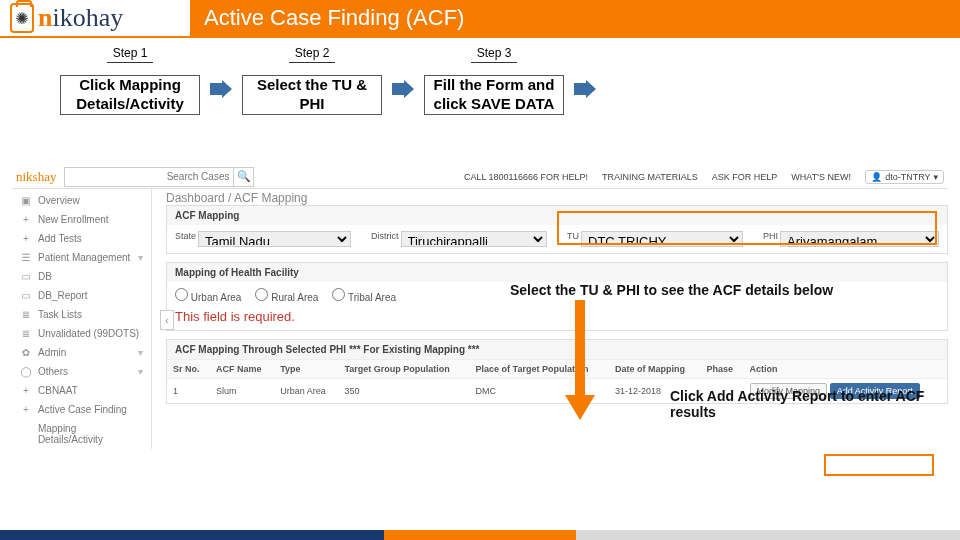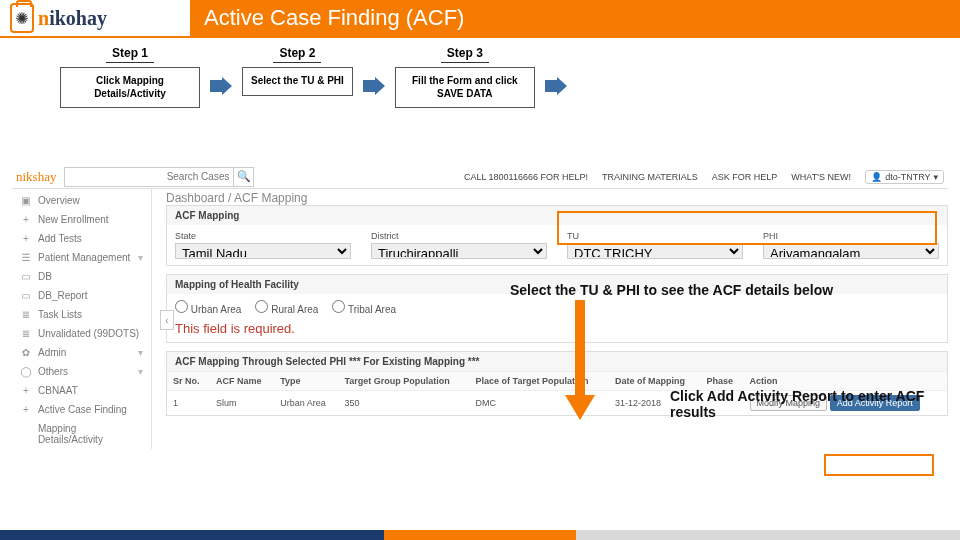--- a/index.html
+++ b/index.html
@@ -2,28 +2,28 @@
 <html><head>
 <meta charset="utf-8">
 <style>
   * { box-sizing: border-box; margin: 0; padding: 0; }
   body { width: 960px; height: 540px; background: #fff; font-family: Arial, sans-serif; font-size: 11px; overflow: hidden; position: relative; }
 
   .top-bar { display: flex; align-items: stretch; height: 38px; border-bottom: 2px solid #f57c00; }
   .logo-box { width: 190px; display:flex; align-items:center; padding-left:10px; }
   .logo-icon { width:24px; height:30px; border:2px solid #f57c00; border-radius:4px; display:flex; align-items:center; justify-content:center; font-size:16px; color:#333; margin-right:4px; position:relative;}
   .logo-icon::before{content:"";position:absolute;top:-5px;left:4px;width:12px;height:5px;border:2px solid #f57c00;border-bottom:none;border-radius:3px 3px 0 0;}
-  .logo-text { font-family: Georgia, serif; font-size:20px; color:#2a3a5a;font-weight:bold; }
+  .logo-text { font-family: Georgia, serif; font-size:26px; color:#2a3a5a; }
   .logo-text b{color:#f57c00;}
   .title-bar { flex:1; background:#f57c00; color:#fff; font-size:22px; display:flex; align-items:center; padding-left:14px; }
 
   .steps-row { display:flex; gap:10px; padding:8px 12px 6px 60px; align-items:flex-start; }
   .step-group { display:flex; flex-direction:column; align-items:center; }
-  .step-label { font-weight:bold; font-size:12px; border-bottom:1px solid #333; padding:0 6px 2px; margin-bottom:4px;}
-  .step-box { border:1px solid #555; padding:7px 8px; text-align:center; font-weight:bold; font-size:10px; min-width:110px; max-width:140px; line-height:1.25;}
+  .step-label { font-weight:normal; font-size:12px; border-bottom:1px solid #333; padding:0 6px 2px; margin-bottom:12px;}
+  .step-box { border:1px solid #555; padding:0 8px; text-align:center; font-weight:bold; font-size:15px; min-width:110px; max-width:140px; line-height:1.25;}
   .step-box.red { color:#c0392b; }
   .arrow { align-self:center; margin-top:18px; }
   .arrow svg{display:block;}
 
   .app-wrap { position:absolute; top:165px; left:12px; right:12px; }
 
   .app-header { display:flex; align-items:center; height:24px; border-bottom:1px solid #ddd; gap:8px; padding:0 4px;}
   .app-logo { font-family:Georgia,serif; font-size:13px; color:#f57c00; }
   .search-box { border:1px solid #ccc; height:20px; display:flex; align-items:center; width:190px; }
   .search-box input{border:none;flex:1;font-size:10px;padding:0 4px;outline:none;text-align:right;}
@@ -36,21 +36,21 @@
   .sidebar .item{display:flex;align-items:center;gap:6px;padding:4px 8px;font-size:10px;}
   .sidebar .icon{width:12px;text-align:center;color:#999;}
   .collapse-tab{position:absolute;left:148px;top:145px;width:14px;height:20px;border:1px solid #ccc;background:#fff;display:flex;align-items:center;justify-content:center;color:#888;font-size:10px;}
 
   .main{flex:1;padding:2px 0 0 14px;color:#555;}
   .crumb{font-size:12px;color:#888;margin-bottom:0;}
   .panel{border:1px solid #ddd;margin-bottom:8px;}
   .panel-head{background:#f6f6f6;padding:4px 8px;font-size:10px;font-weight:bold;color:#444;}
   .panel-body{padding:6px 8px;}
   .filters{display:flex;gap:20px;}
-  .fcol{display:flex;flex-direction:column;gap:2px;font-size:9px;color:#555;flex:1;}
+  .fcol{display:flex;flex-direction:row;gap:2px;font-size:9px;color:#555;flex:1;}
   .fcol select{border:1px solid #ccc;font-size:13px;padding:1px 2px;height:16px;width:100%;}
   .hl-box{position:absolute;border:2px solid #f57c00;pointer-events:none;}
 
   .radio-row{font-size:10px;display:flex;gap:14px;align-items:center;}
   .req{color:#c0392b;font-size:13px;margin-top:6px;}
 
   .tbl{width:100%;border-collapse:collapse;font-size:9px;}
   .tbl th,.tbl td{border-top:1px solid #eee;padding:4px 6px;text-align:left;color:#555;}
   .tbl th{font-weight:bold;background:#fafafa;}
   .btn{display:inline-block;border:1px solid #bbb;border-radius:2px;padding:2px 6px;font-size:9px;color:#555;background:#f8f8f8;}

